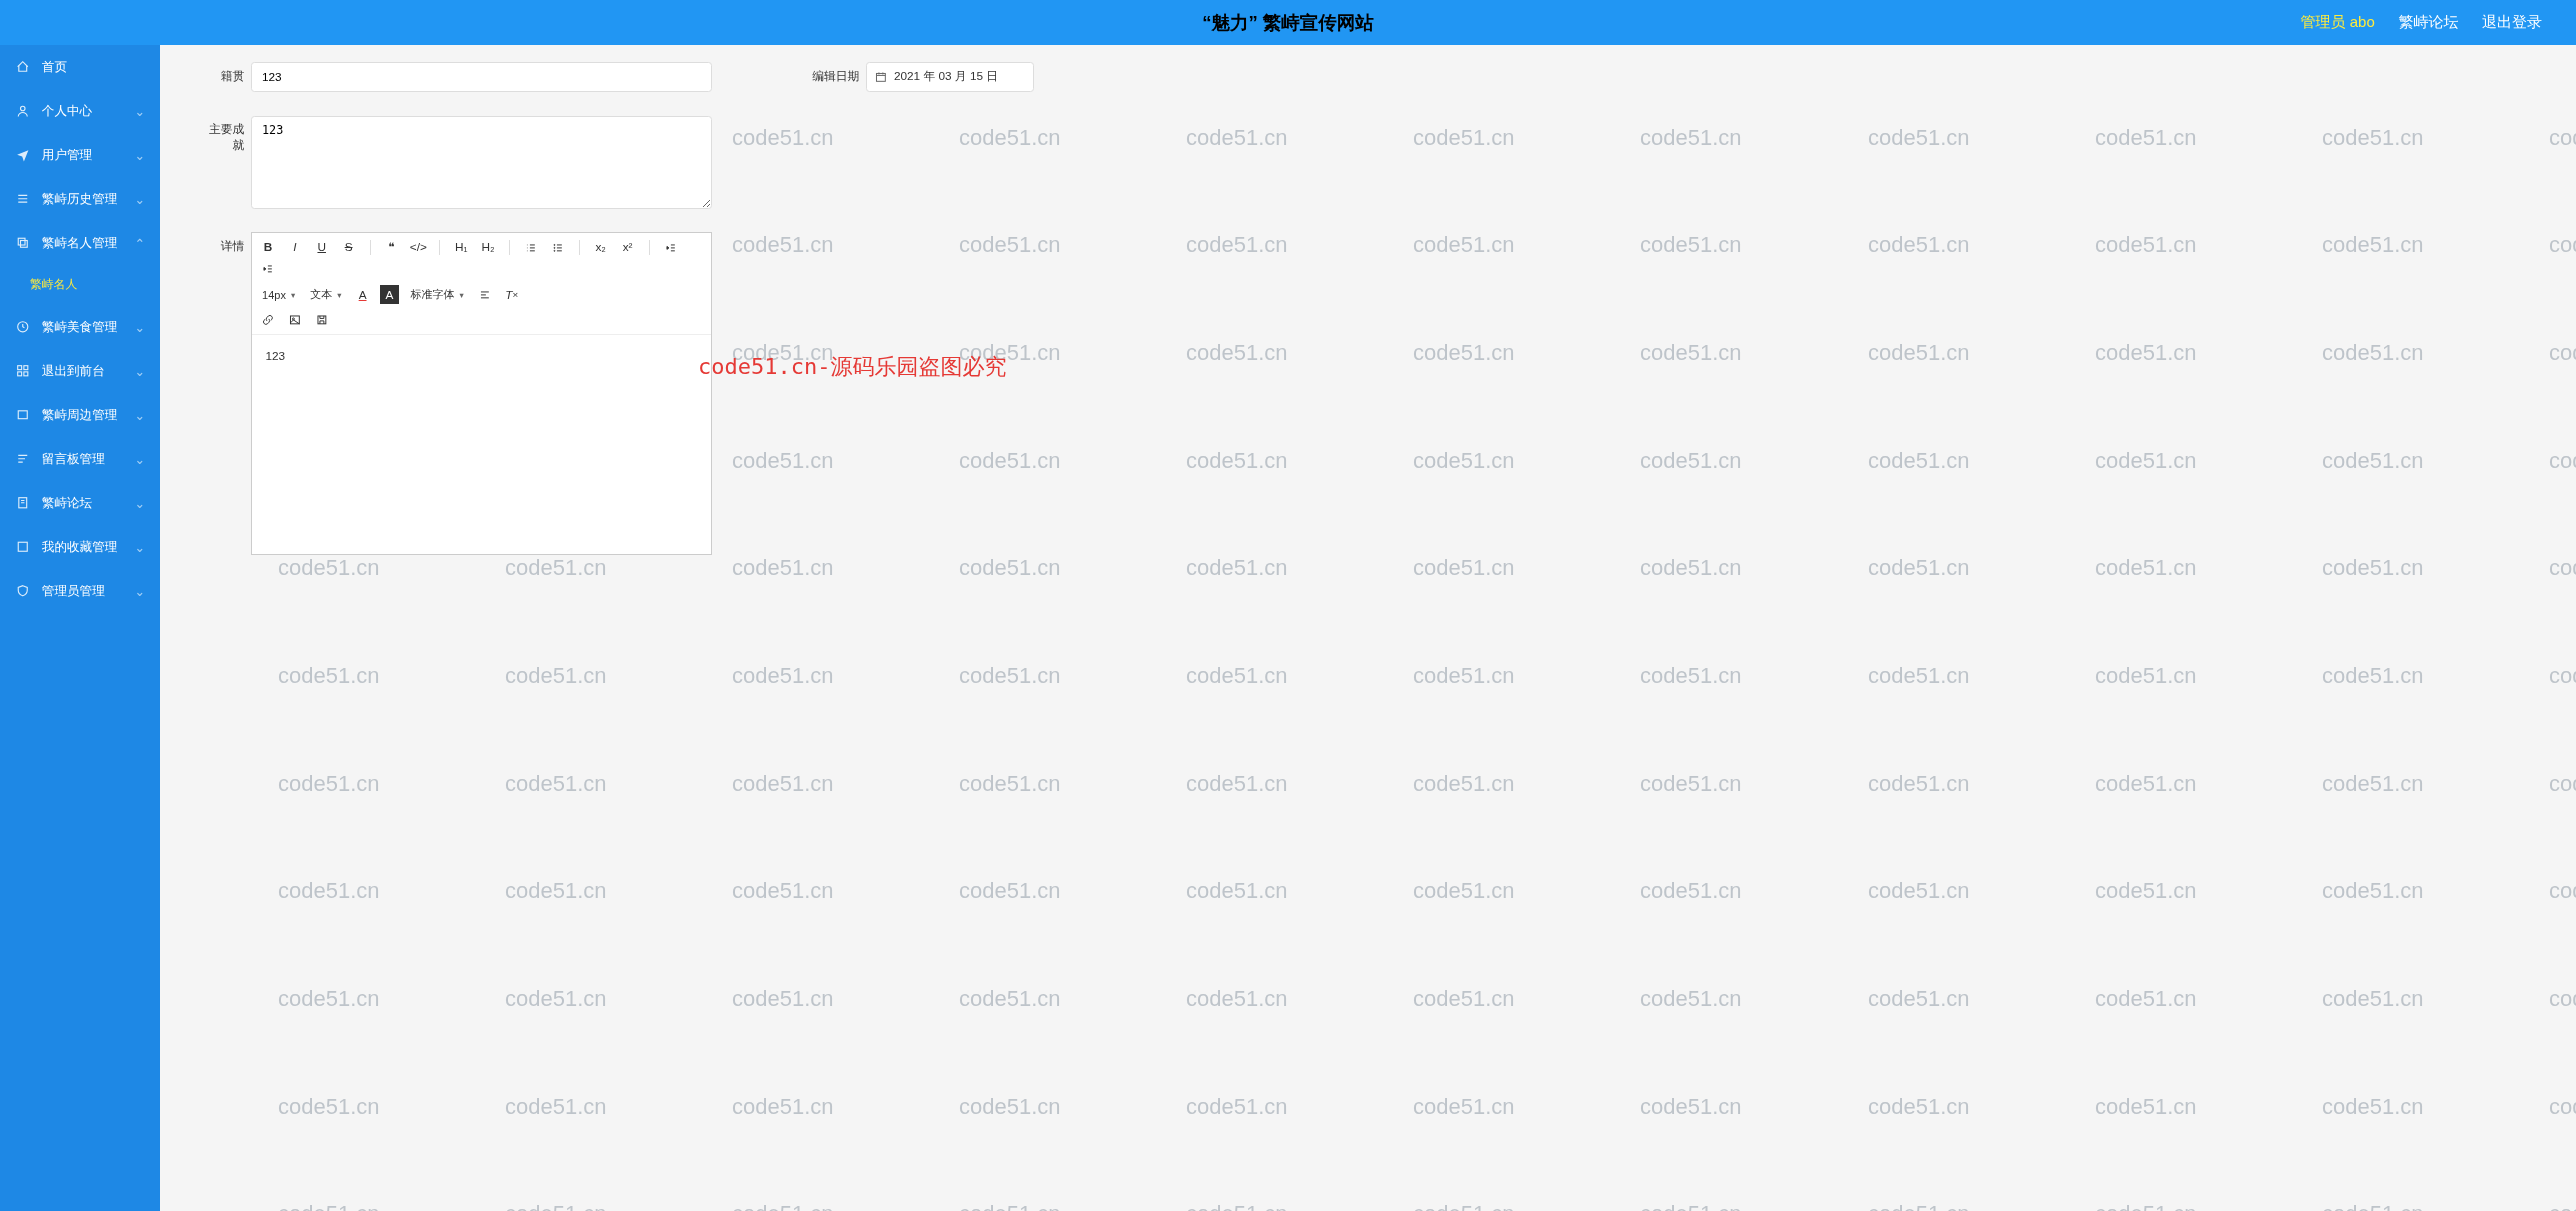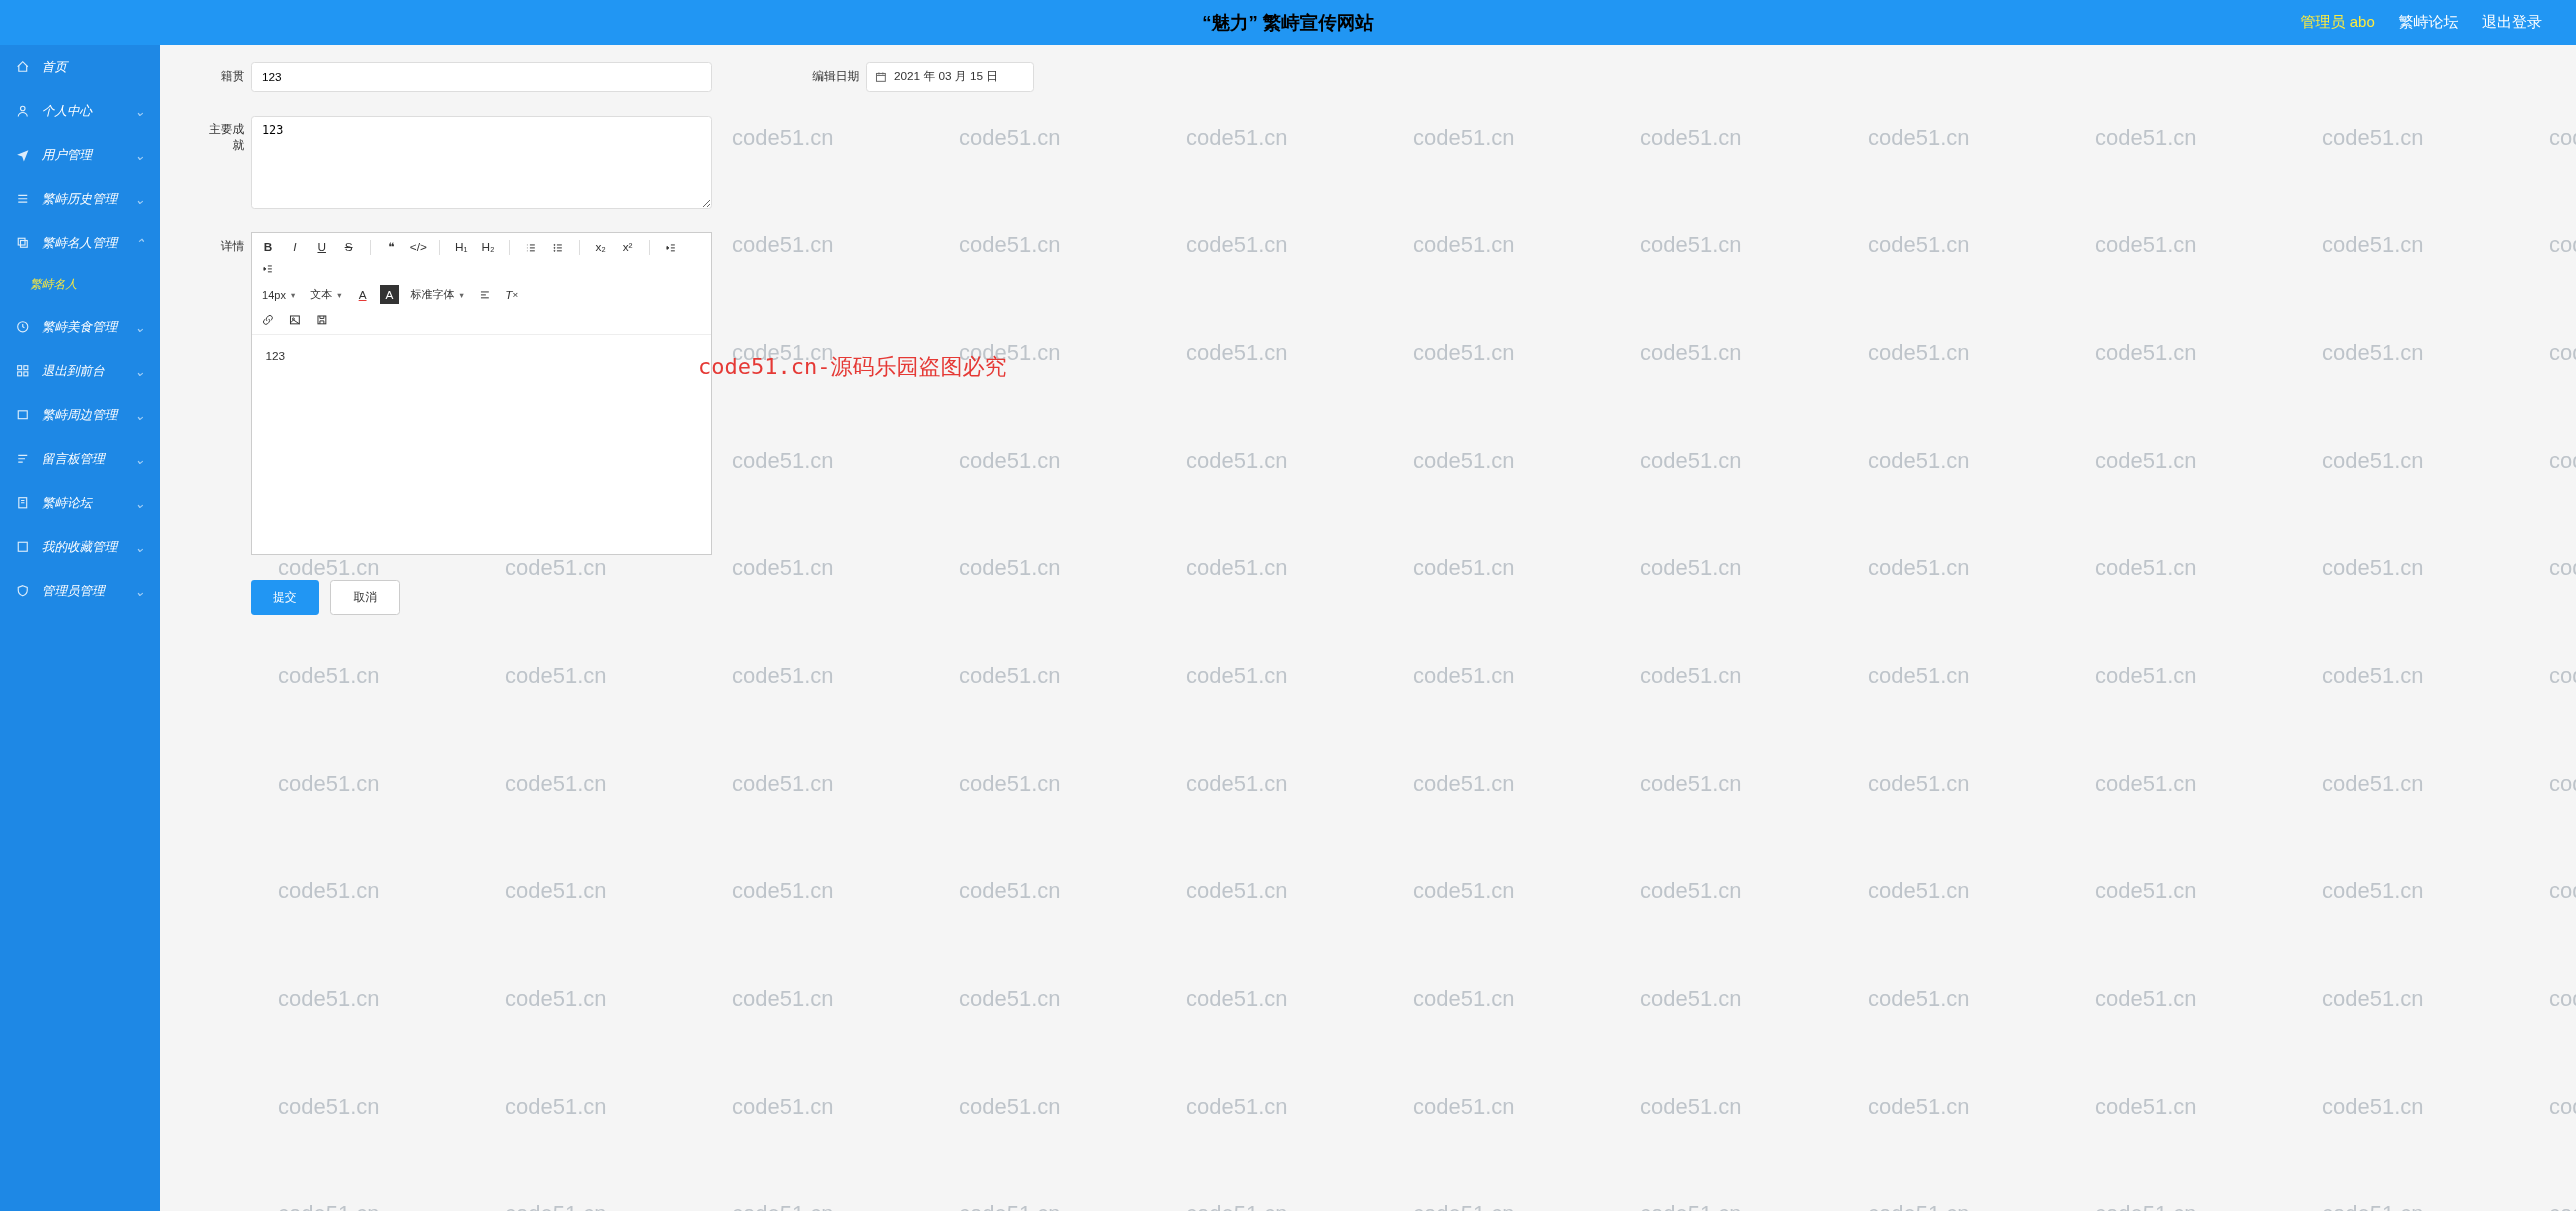--- a/index.html
+++ b/index.html
@@ -57,21 +57,20 @@
   display: flex;
   height: calc(100% - 45px);
 }
 .sidebar {
   width: 160px;
   background: #1e88e5;
   color: #fff;
   flex-shrink: 0;
   position: relative;
   z-index: 2;
-  font-style: italic;
 }
 .menu-item {
   display: flex;
   align-items: center;
   height: 44px;
   padding: 0 15px;
   cursor: pointer;
   font-size: 12.6px;
   position: relative;
 }
@@ -649,22 +648,18 @@
                   <rect x="4" y="4" width="16" height="16"></rect>
                   <path d="M8 4v5h8V4M8 20v-6h8v6"></path>
                 </svg>
             </span>
           </div>
           <div class="editor-body">123</div>
         </div>
       </div>
     </div>
 
-    <div class="action-row">
-      <button class="btn-primary">提交</button>
-      <button class="btn-default">取消</button>
-    </div>
 
     <div class="center-watermark">code51.cn-源码乐园盗图必究</div>
 
   </main>
 </div>
 
 
 </body></html>

